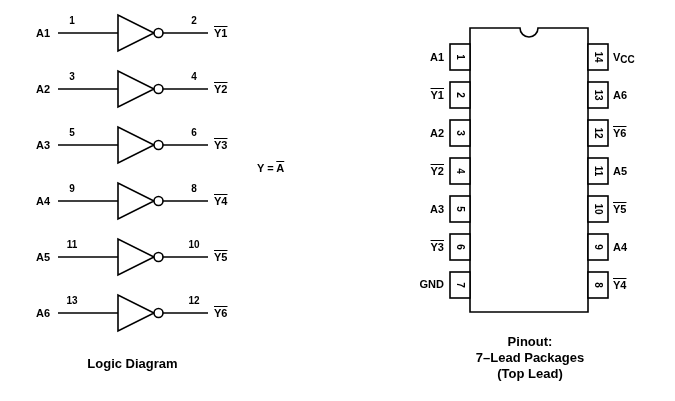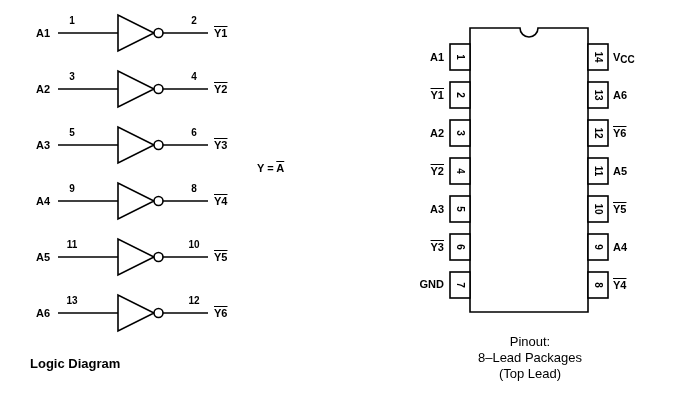--- a/index.html
+++ b/index.html
@@ -21,36 +21,36 @@
                font-size: 11px; font-weight: bold; }
   .out-label { position: absolute; left: 184px; top: 50%; transform: translateY(-50%);
                font-size: 11px; font-weight: bold; }
   .pin-num   { position: absolute; top: 10px; width: 20px; text-align: center;
                font-size: 10px; font-weight: bold; }
   .pin-num.in  { left: 32px; }
   .pin-num.out { left: 154px; }
   .ovl { text-decoration: overline; }
   .equation { position: absolute; left: 237px; top: 162px; font-size: 11px; font-weight: bold; margin-left: 20px; }
   .logic-caption { position: absolute; left: 30px; top: 356px; width: 205px;
-                   font-size: 13px; font-weight: bold; }
+                   text-align: center; font-size: 13px; font-weight: bold; }
   
   .pkg-svg { position: absolute; left: 440px; top: 20px; }
   .pkg-svg path, .pkg-svg rect { fill: #fff; stroke: #000; stroke-width: 1.6; }
   .pin-num-box { position: absolute; width: 20px; height: 26px; line-height: 26px;
                  text-align: center; font-size: 10px; font-weight: bold;
                  transform: rotate(90deg); }
   .pin-num-box.left  { left: 450px; }
   .pin-num-box.right { left: 588px; }
   .pl-label { position: absolute; left: 398px; width: 46px; text-align: right;
               font-size: 11px; font-weight: bold; line-height: 16px; }
   .pr-label { position: absolute; left: 613px; width: 52px; text-align: left;
               font-size: 11px; font-weight: bold; line-height: 16px; }
   .sub { font-size: 10px; vertical-align: -2px; font-weight: bold; }
   .pin-caption { position: absolute; left: 430px; top: 334px; width: 200px;
-                 text-align: center; font-size: 13px; font-weight: normal; line-height: 16px; }
+                 text-align: center; font-size: 13px; font-weight: bold; line-height: 16px; }
 </style>
 </head>
 <body>
 
 <div class="page">
 
   <div class="gate-row" style="top:5px">
     <svg class="gate-svg" width="235" height="56" viewBox="0 0 235 56">
       <line x1="28" y1="28" x2="88" y2="28"></line>
       <polygon points="88,10 88,46 124,28"></polygon>
@@ -177,17 +177,17 @@
   <span class="pr-label" style="top:49px"><span>V</span><span class="sub">CC</span></span>
   <span class="pr-label" style="top:87px"><span>A6</span></span>
   <span class="pr-label" style="top:125px"><span class="ovl">Y6</span></span>
   <span class="pr-label" style="top:163px"><span>A5</span></span>
   <span class="pr-label" style="top:201px"><span class="ovl">Y5</span></span>
   <span class="pr-label" style="top:239px"><span>A4</span></span>
   <span class="pr-label" style="top:277px"><span class="ovl">Y4</span></span>
 
   <div class="pin-caption">
     <div>Pinout:</div>
-    <div>8–Lead Packages</div>
+    <div>7–Lead Packages</div>
     <div>(Top Lead)</div>
   </div>
 
 </div>
 
 </body></html>

